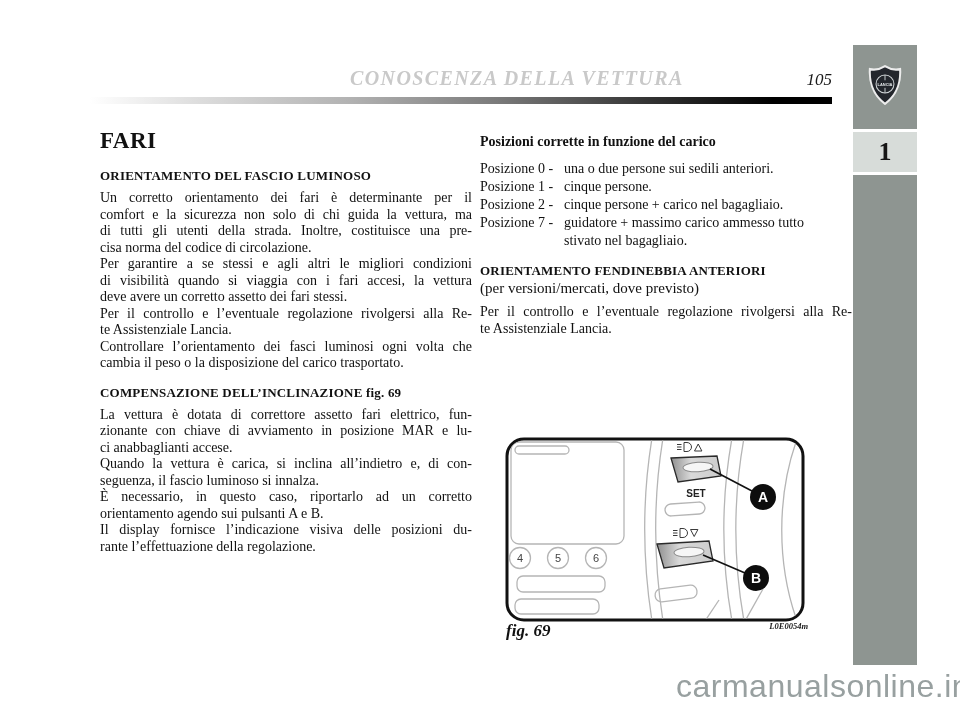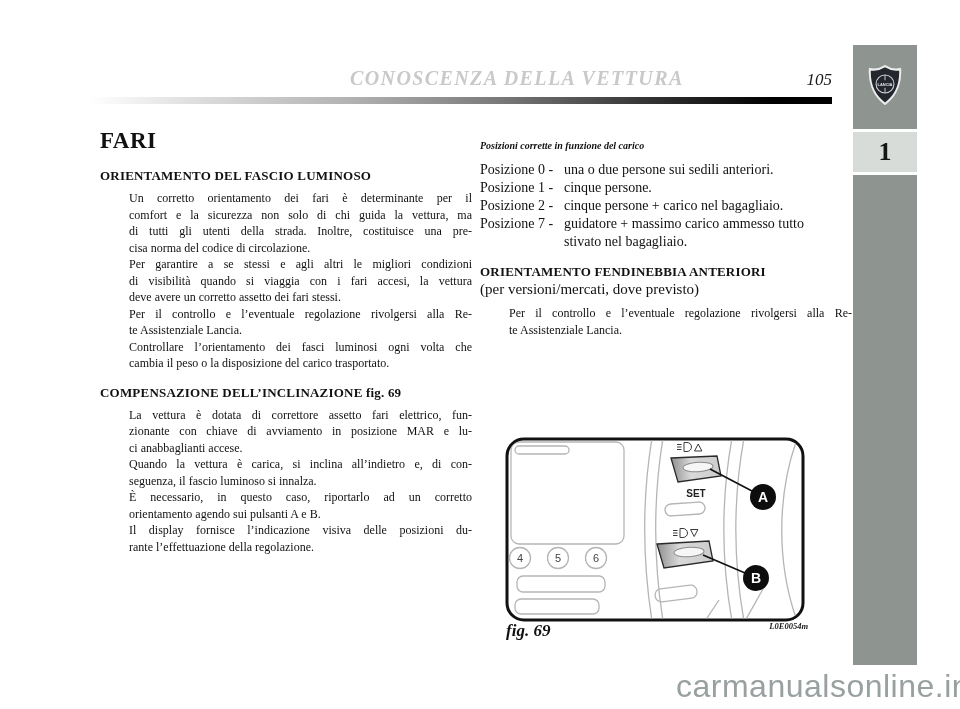--- a/index.html
+++ b/index.html
@@ -23,27 +23,27 @@
             font-weight:bold;font-size:26px;color:#161616;}
   .side-bar{position:absolute;left:853px;top:175px;width:64px;height:490px;background:#8e9591;}
 
   
   .colL{position:absolute;left:100px;top:128px;width:372px;}
   .colR{position:absolute;left:480px;top:128px;width:372px;}
   .t-fari{font-size:23px;font-weight:bold;margin:0 0 14px 0;letter-spacing:.5px;}
   .h2{font-size:13px;font-weight:bold;margin:0 0 6px 0;letter-spacing:.2px;}
   .h2.mt{margin-top:13px;}
   .sub{font-size:15px;margin:0 0 7px 0;}
-  .jl,.el{font-size:12px;line-height:16.5px;text-align:justify;margin-left:29px;}
+  .jl,.el{font-size:14px;line-height:16.5px;text-align:justify;}
   .jl{text-align-last:justify;}
   .el{text-align-last:left;}
   .posrow{display:flex;font-size:14px;line-height:18px;}
   .posrow .plabel{flex:0 0 84px;}
   .posrow .ptext{flex:1;}
-  .h3load{font-size:10px;font-weight:bold;margin:12px 0 10px 0;font-style:italic;}
+  .h3load{font-size:14px;font-weight:bold;margin:6px 0 10px 0;}
 
   
   .figwrap{position:absolute;left:505px;top:437px;width:300px;height:185px;}
   .figcap{position:absolute;left:506px;top:621px;font-style:italic;font-weight:bold;
           font-size:17px;color:#111;}
   .figcode{position:absolute;left:690px;top:621px;width:118px;text-align:right;
            font-style:italic;font-weight:bold;font-size:8.5px;color:#222;}
 
   
   .wm{position:absolute;left:676px;top:668px;font-family:"Liberation Sans",sans-serif;

